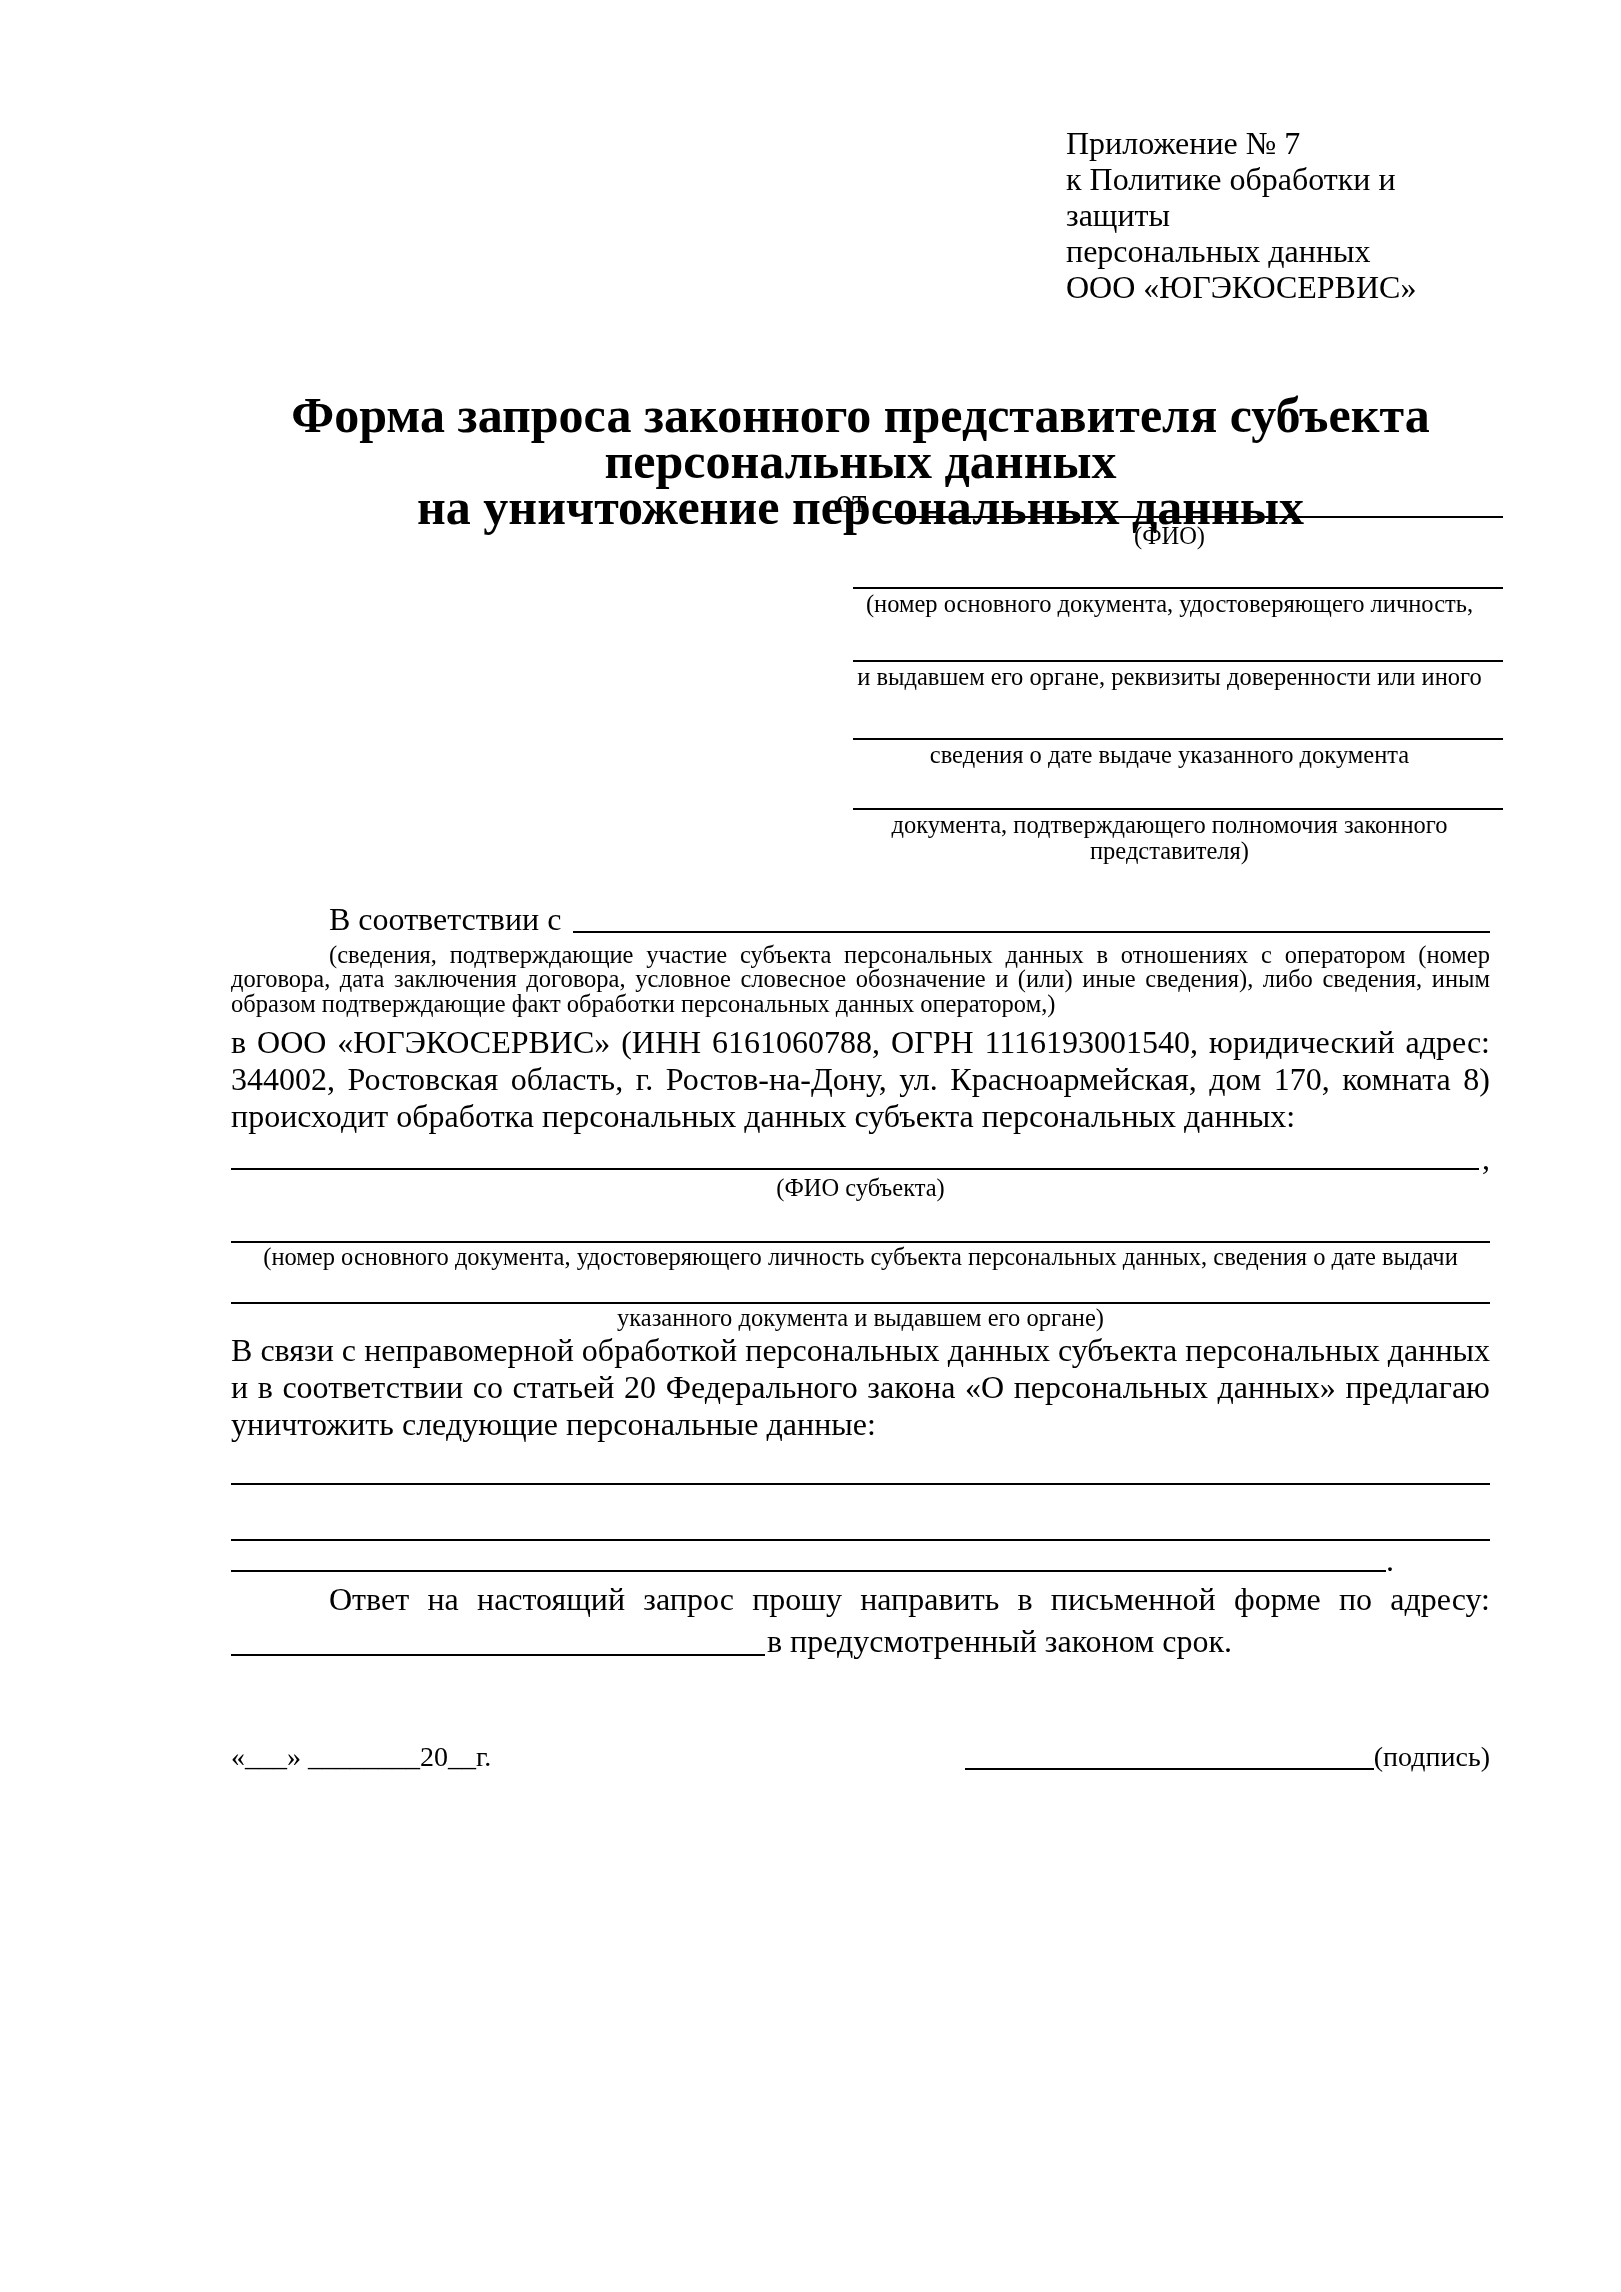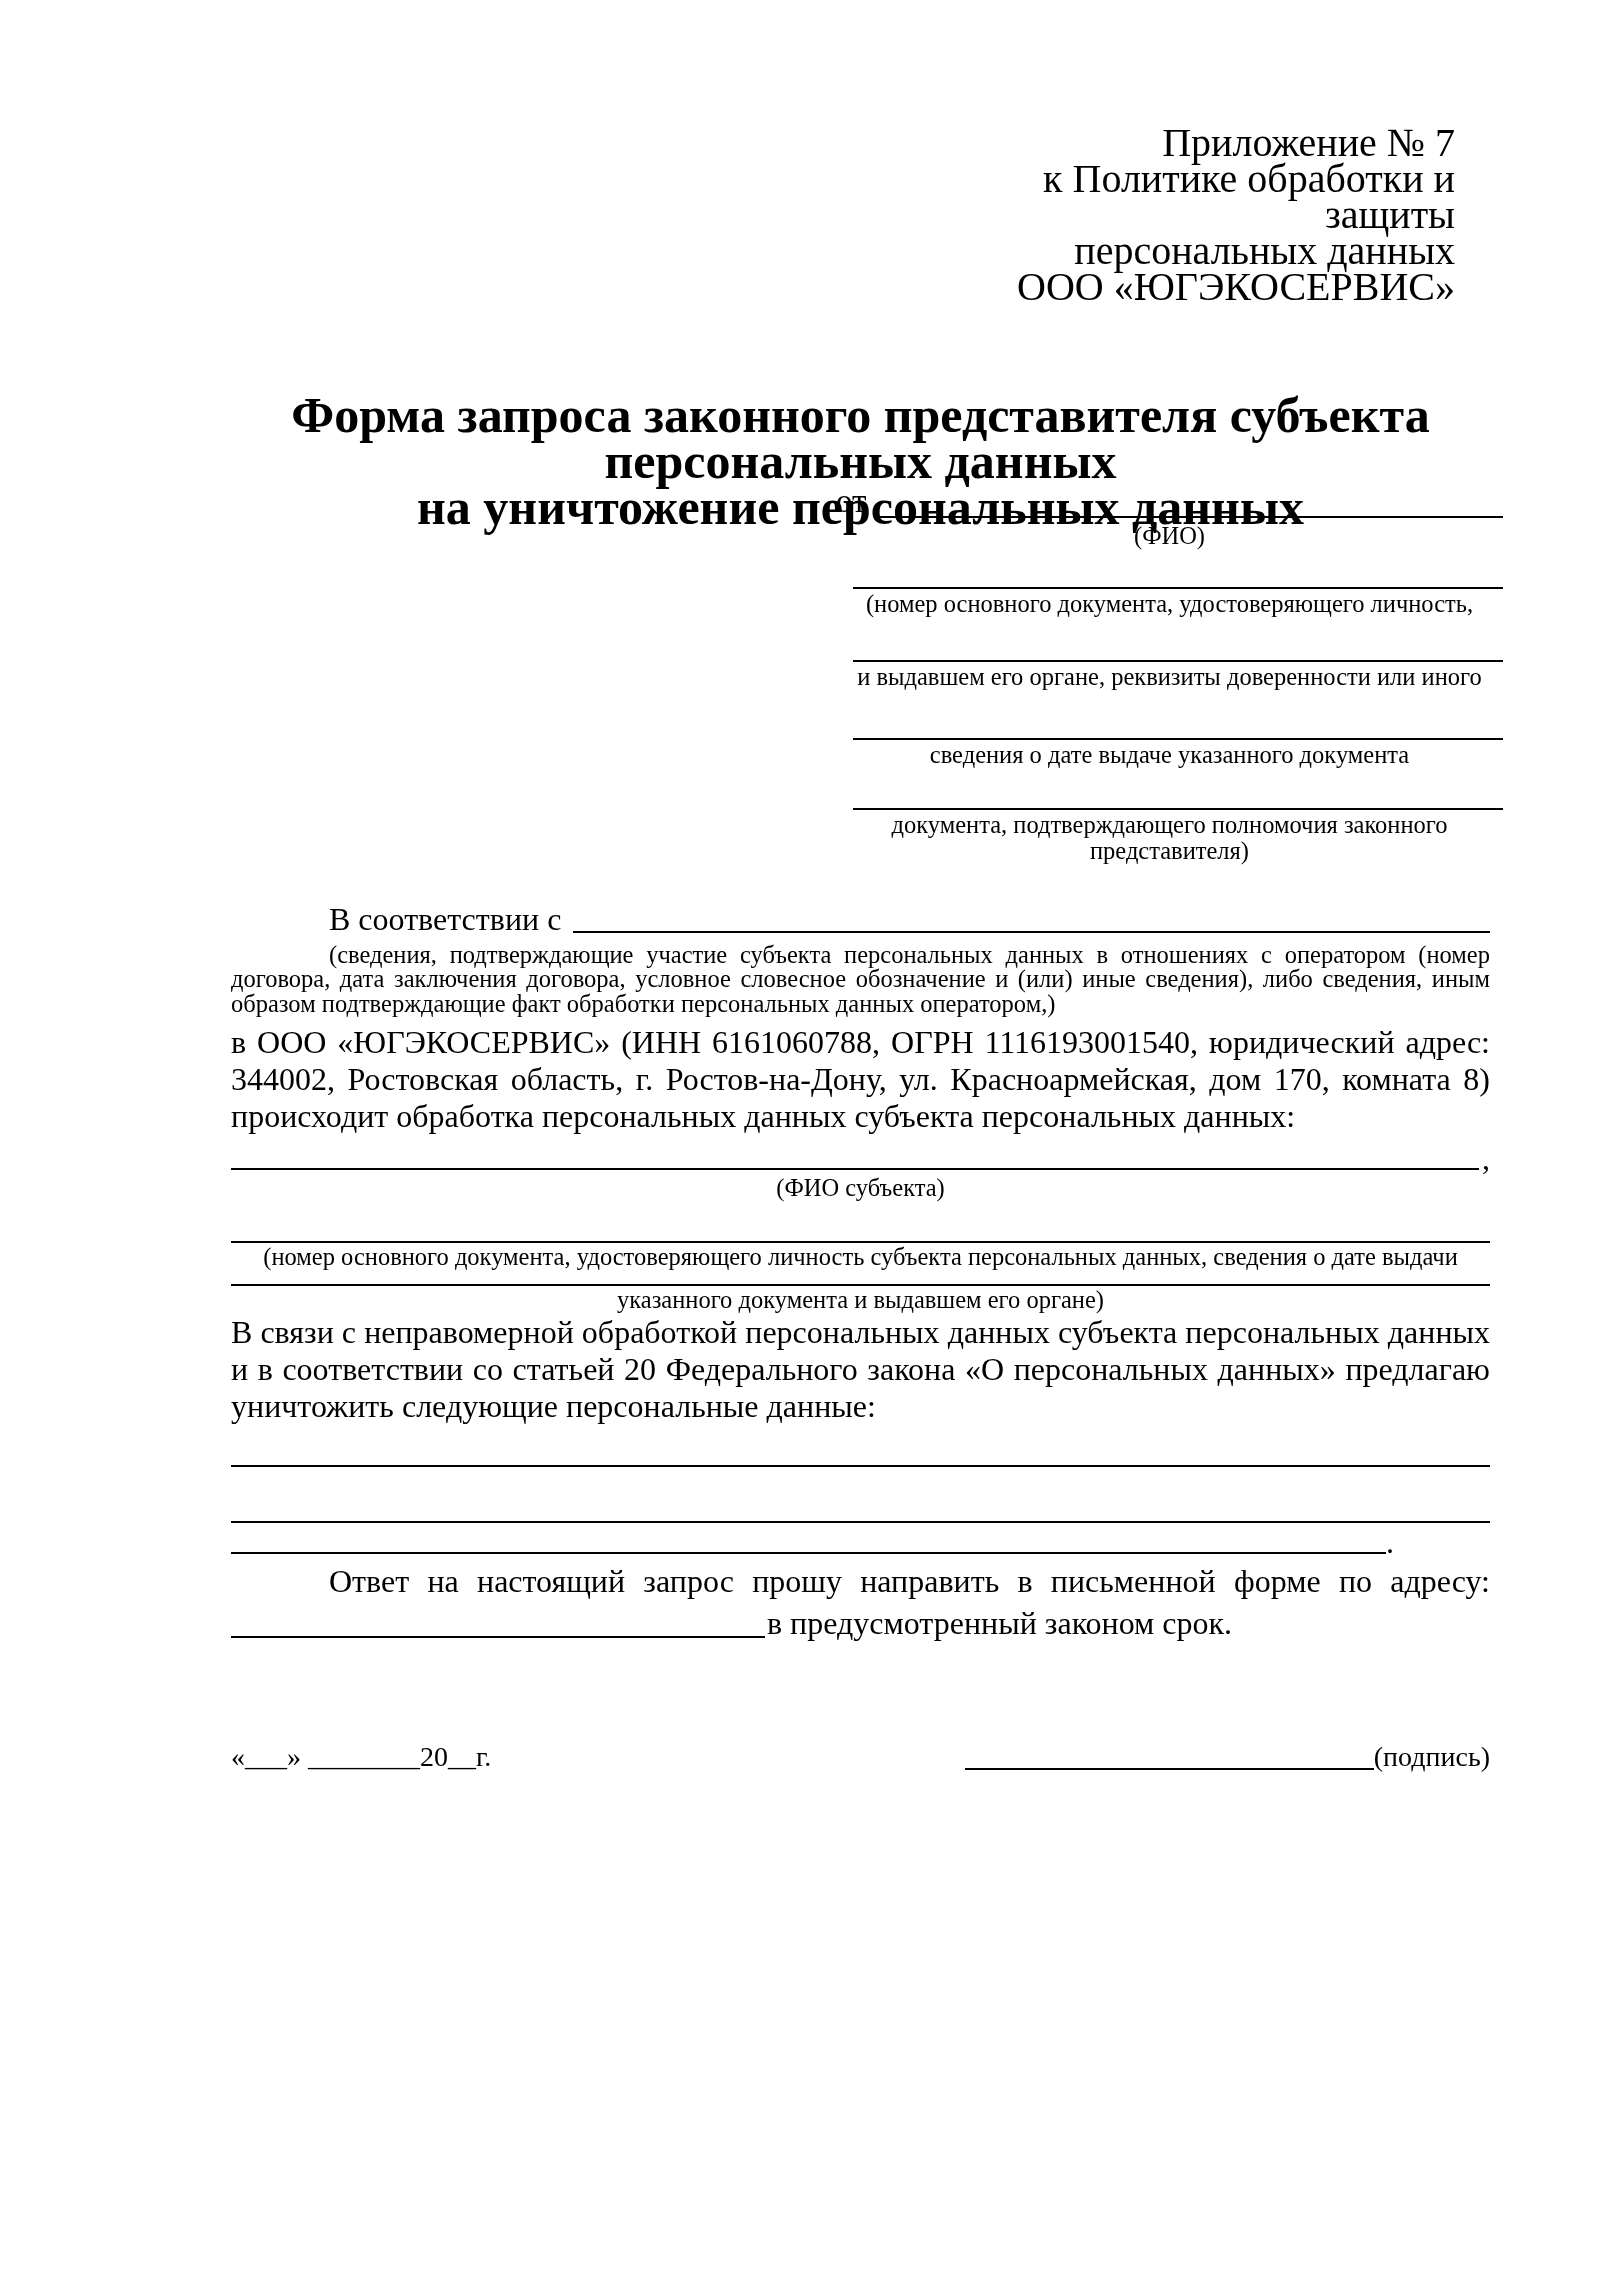--- a/index.html
+++ b/index.html
@@ -5,22 +5,22 @@
   html,body{margin:0;padding:0;background:#ffffff;}
   .page{
     position:relative;
     width:1621px;height:2293px;
     background:#ffffff;color:#000000;
     font-family:"Liberation Serif","DejaVu Serif",serif;
     overflow:hidden;
   }
   
   .header-note{
-    position:absolute;left:1014px;top:125px;width:441px;
-    font-size:40px;line-height:36px;text-align:right;
+    position:absolute;left:1066px;top:125px;width:441px;
+    font-size:32px;line-height:36px;text-align:left;
   }
   
   .title{
     position:absolute;left:231px;top:392px;width:1259px;
     font-size:50px;line-height:46px;font-weight:bold;text-align:center;
   }
   
   .addressee{position:absolute;left:836px;top:480px;width:667px;font-size:33px;}
   .addressee .org{line-height:41px;}
   .from-row{display:flex;align-items:flex-end;height:43px;}
@@ -44,21 +44,21 @@
     margin-top:3.9px;font-size:24.5px;line-height:24.5px;
     text-align:justify;text-indent:98px;
   }
   .par{margin-top:7.8px;line-height:37px;text-align:justify;}
   .par2{margin-top:2px;line-height:37px;text-align:justify;}
   .fio-row{display:flex;align-items:flex-end;height:31px;margin-top:7.8px;}
   .fio-row .ul{flex:1;margin-bottom:3.9px;}
   .fio-row .comma{line-height:31px;margin-left:2.9px;}
   .center-cap{font-size:24.5px;line-height:25.5px;text-align:center;margin-top:1px;}
   .doc-row1{margin-top:41px;}
-  .doc-row2{margin-top:14px;}
+  .doc-row2{margin-top:32px;}
   .doc-line{height:0;border-bottom:2.9px solid #000;}
   .empty-line1{margin-top:17.6px;height:21.6px;border-bottom:2.9px solid #000;}
   .empty-line2{margin-top:33px;height:21.6px;border-bottom:2.9px solid #000;}
   .reason-row{display:flex;align-items:flex-end;height:43px;margin-top:2px;padding-left:98px;}
   .reason-row .lbl{line-height:43px;white-space:nowrap;}
   .reason-row .ul{flex:1;margin-left:9.8px;margin-bottom:5.9px;}
   .dot-row{display:flex;align-items:flex-end;height:31px;margin-top:3.9px;}
   .dot-row .ul{width:1155px;margin-bottom:3.9px;}
   .dot-row .dot{line-height:31px;}
   .reply-line{

